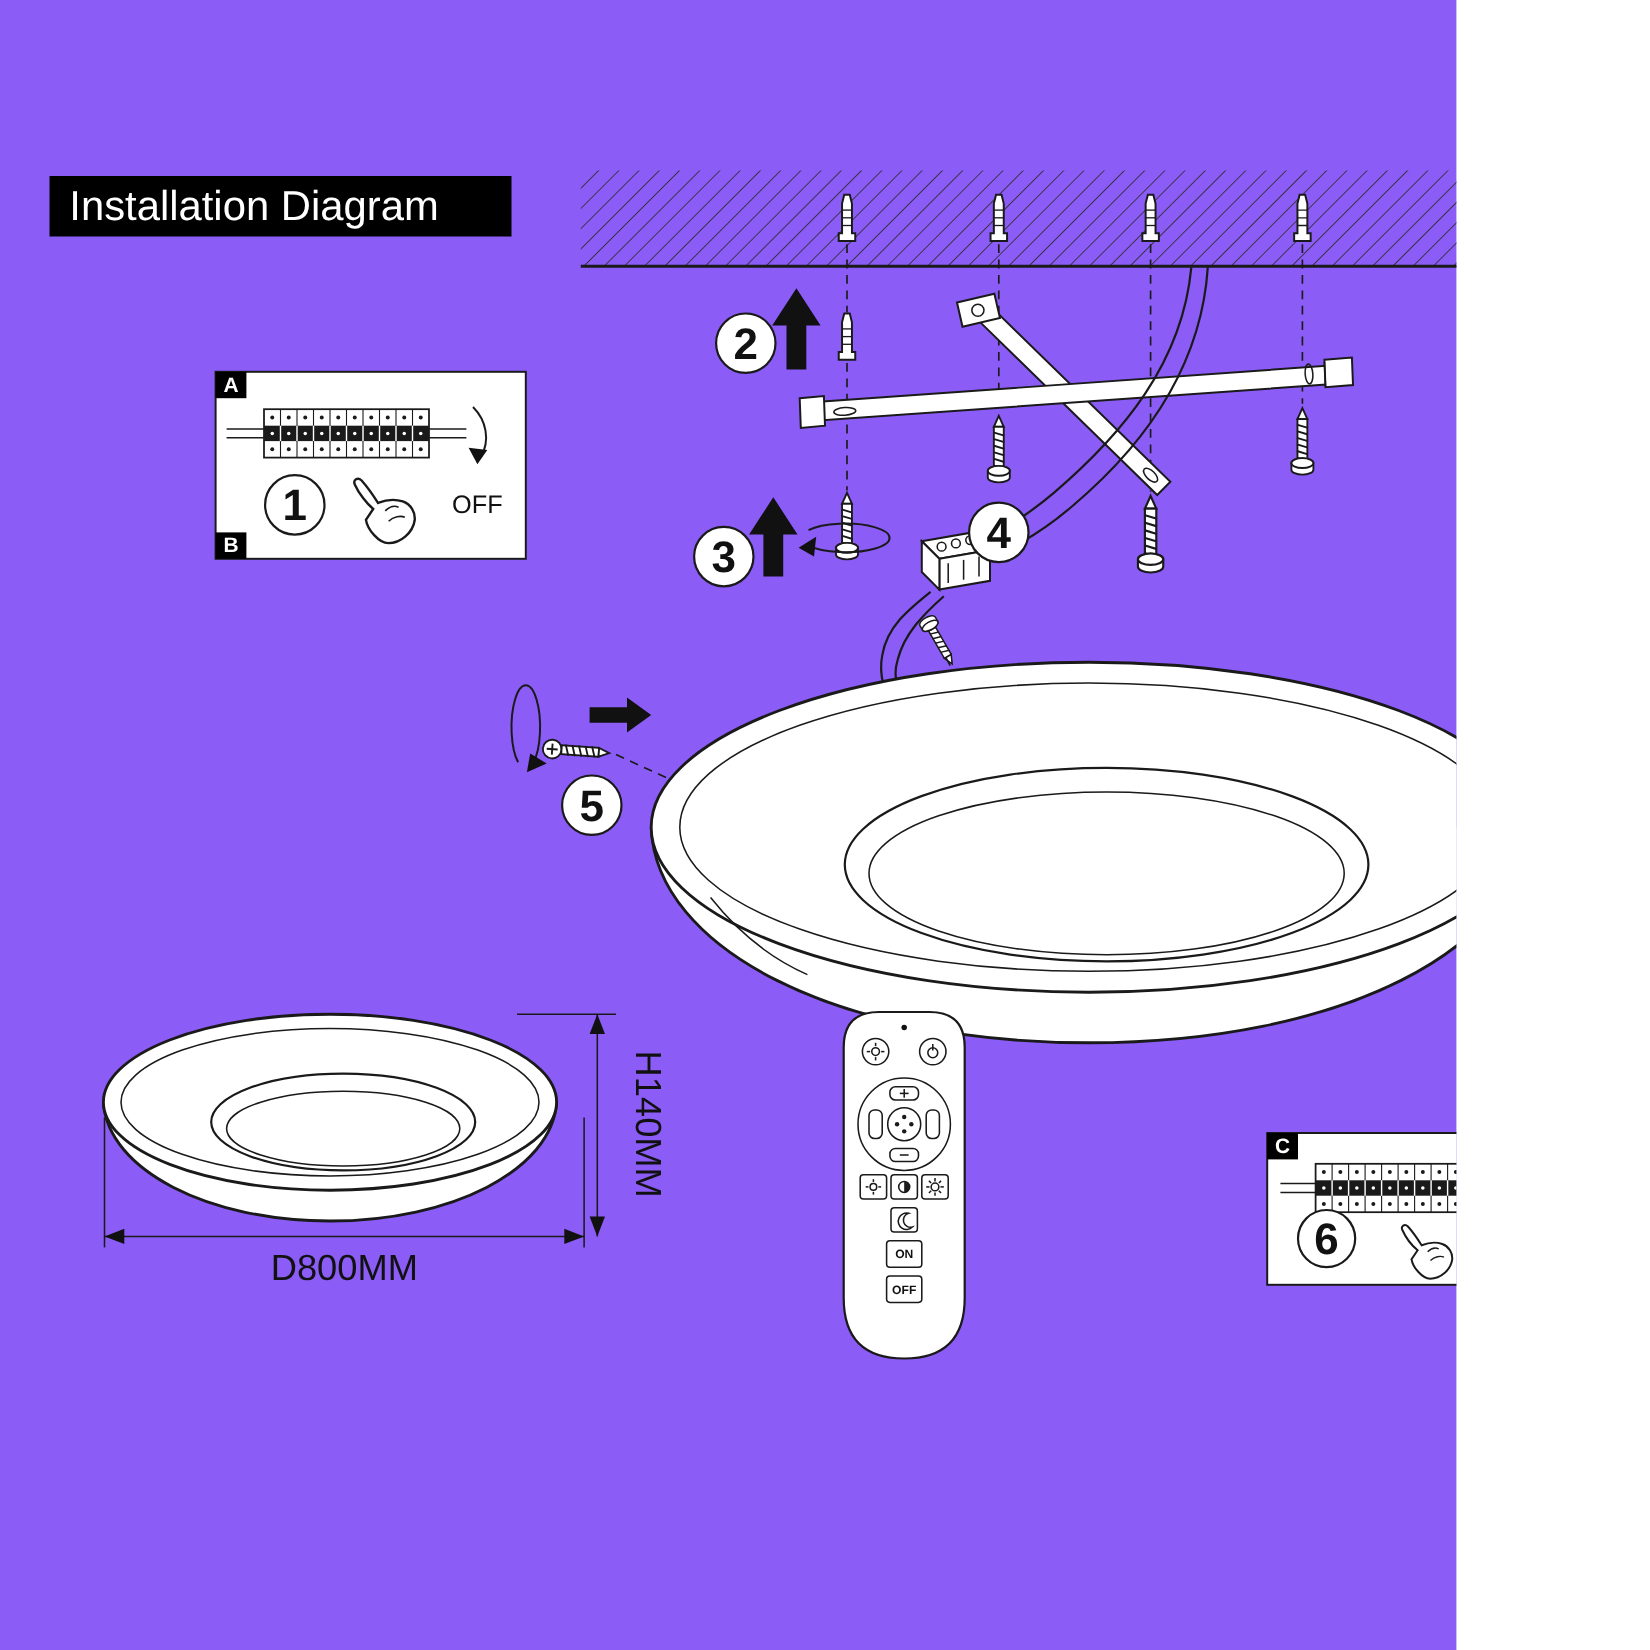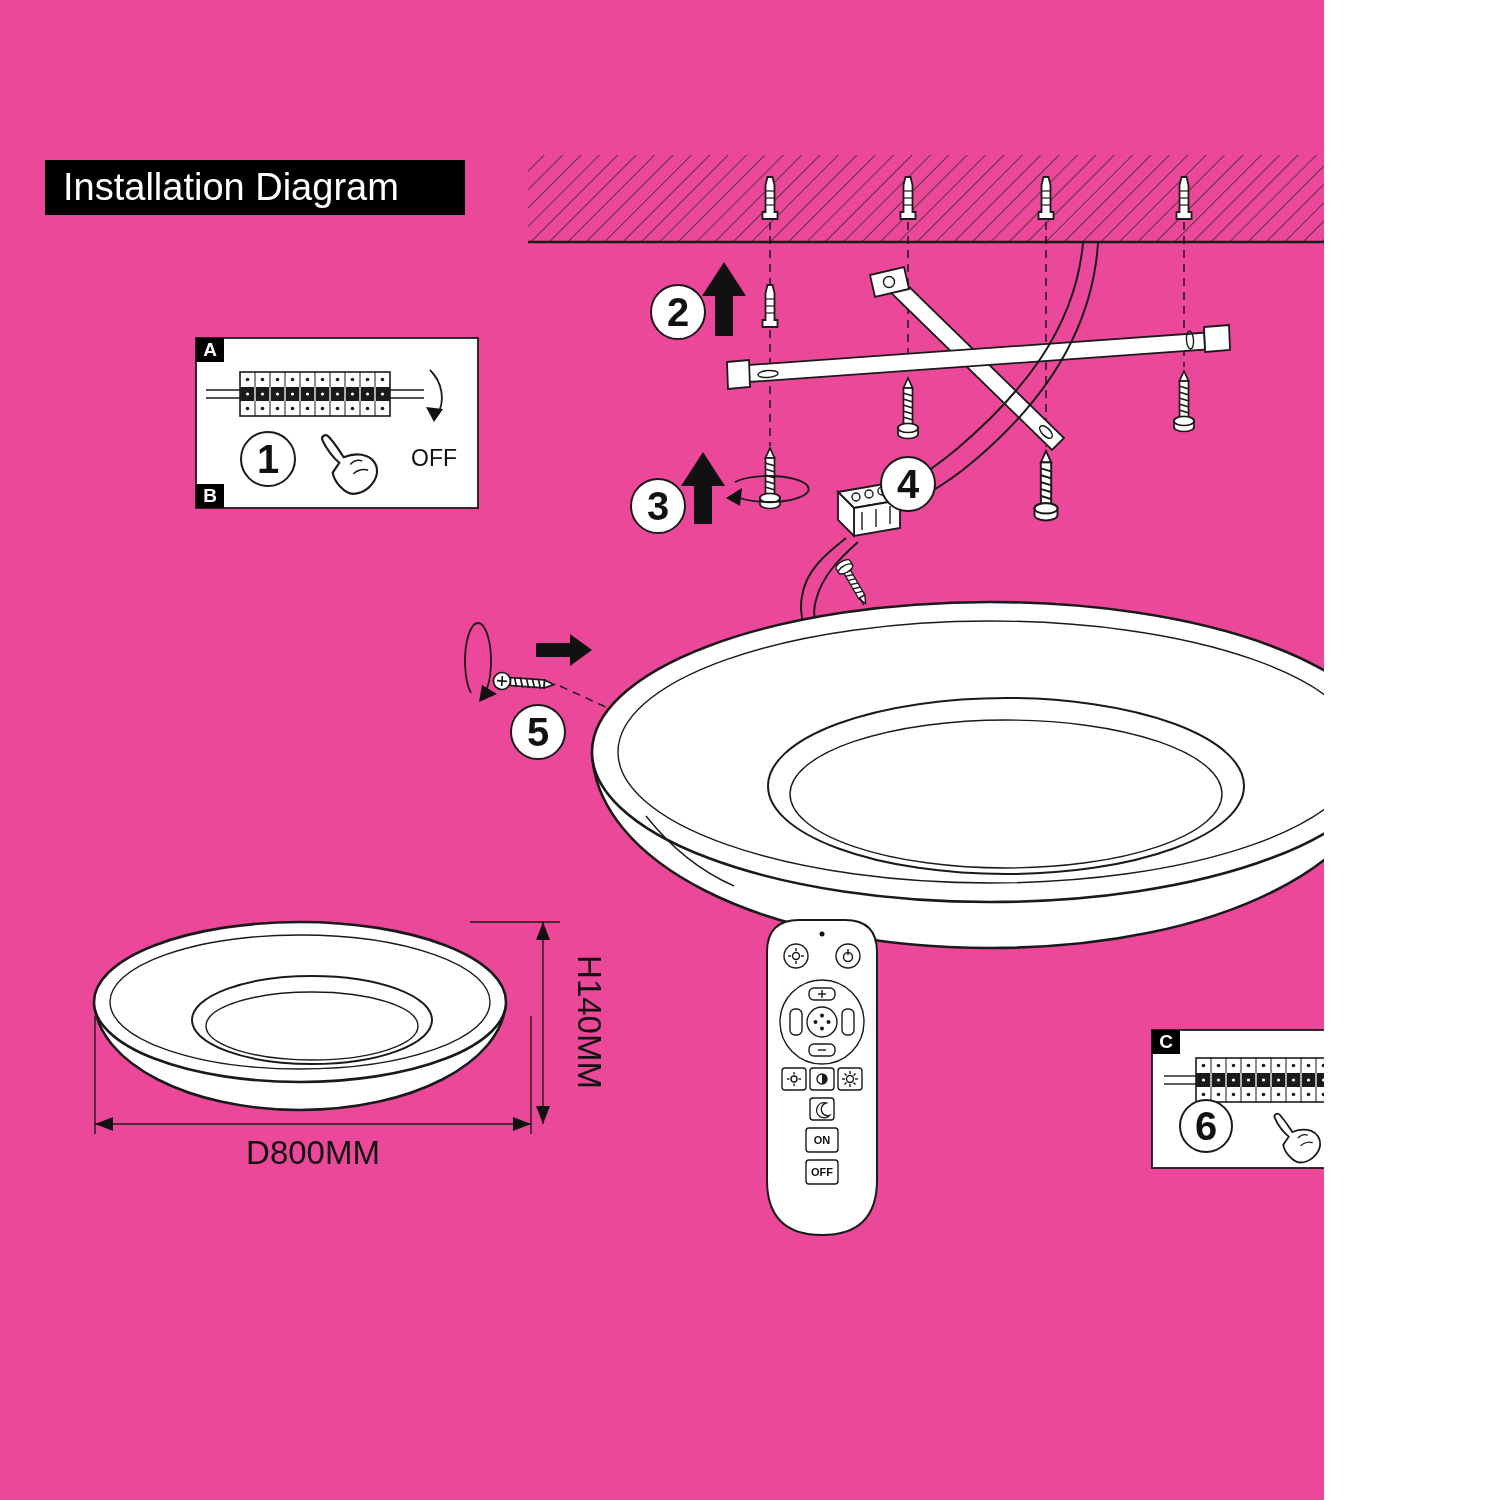--- a/index.html
+++ b/index.html
@@ -1,16 +1,16 @@
 <!DOCTYPE html>
 <html><head>
 <meta charset="utf-8">
 <style>
   html,body{margin:0;padding:0;background:#fff;}
-  .page{position:relative;width:1324px;height:1500px;background:#ec4899;overflow:hidden;}
+  .page{position:relative;width:1324px;height:1500px;background:#8b5cf6;overflow:hidden;}
   svg{display:block;}
   text{font-family:"Liberation Sans","DejaVu Sans",sans-serif;fill:#111;}
   .o{stroke:#1a1a1a;fill:none;stroke-width:2;}
   .ow{stroke:#1a1a1a;fill:#fff;stroke-width:2;}
   .t1{stroke-width:1.4;}
   .t2{stroke-width:1.8;}
   .t3{stroke-width:2.6;}
   .dash{stroke:#1a1a1a;fill:none;stroke-width:1.5;stroke-dasharray:8 6;}
   .blk{fill:#111;stroke:none;}
   .num{font-size:40px;font-weight:700;text-anchor:middle;}

